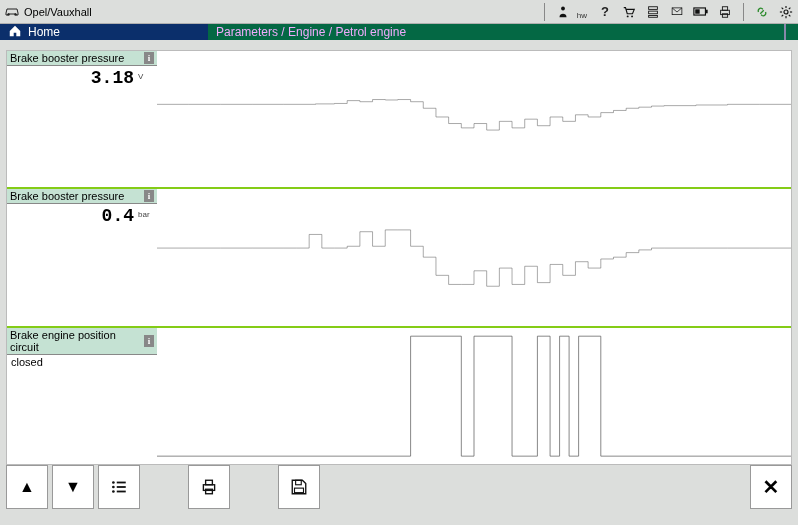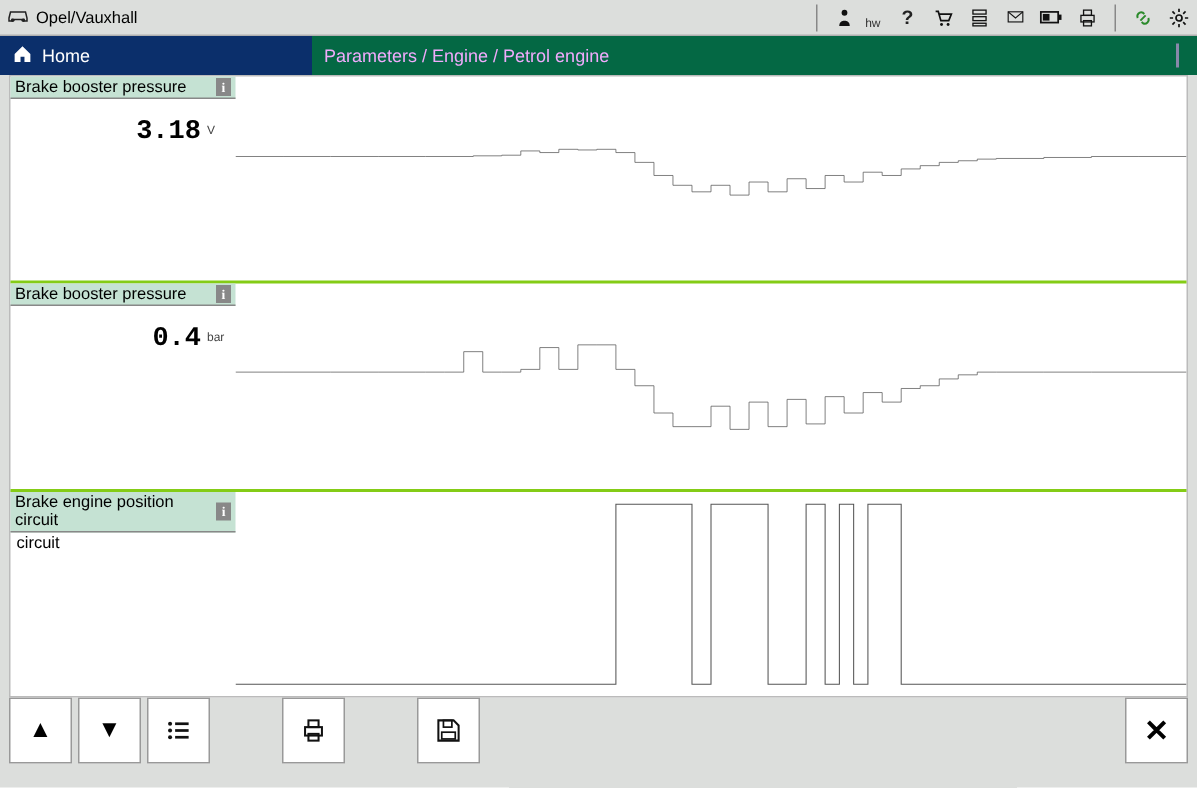--- a/index.html
+++ b/index.html
@@ -19,21 +19,21 @@
     border-bottom: 1px solid #b0b0b0;
     display: flex;
     align-items: center;
     padding: 0 4px;
   }
   .topbar .brand { display: flex; align-items: center; gap: 4px; }
   .topbar .tools { margin-left: auto; display: flex; align-items: center; gap: 8px; color:#333;}
   .topbar .divider { width:1px; height:18px; background:#888; margin:0 2px;}
   .tools .icon { width:16px; height:16px; display:inline-flex; align-items:center; justify-content:center; font-size:13px; color:#222; cursor:pointer;}
   .hw { font-size:8px; position:relative; top:4px; left:-2px;text-align:right;}
-  .navrow { height: 26px; display: flex; }
+  .navrow { height: 16px; display: flex; }
   .home {
     background: #0b2f6b;
     color: #fff;
     width: 208px;
     display: flex;
     align-items: center;
     padding: 0 8px;
     gap: 6px;
     font-size: 12px;
   }
@@ -61,21 +61,21 @@
   .label-head {
     background:#c5e2d3;
     border-bottom:1px solid #888;
     padding:1px 3px;
     display:flex;
     align-items:center;
     justify-content:space-between;
     font-size:11px;
   }
   .info-i { width:10px; height:12px; background:#888; color:#fff; font-size:9px; display:flex;align-items:center;justify-content:center; font-family:serif; font-weight:bold;}
-  .value-row { display:flex; align-items:flex-start; padding:12px 5px 0 0;}
+  .value-row { display:flex; align-items:flex-start; padding:2px 5px 0 0;}
   .value { flex:1; text-align:right; font-family:"Courier New",monospace; font-size:18px; font-weight:bold; padding-right:4px;}
   .unit { font-size:8px; color:#444; align-self:flex-start; margin-top:4px; width:14px;}
   .status-text { padding:1px 4px; font-size:11px;}
   .chart { flex:1; position:relative; }
   .chart svg { position:absolute; top:0; left:0; width:100%; height:100%;}
   .bottombar {
     position:absolute; left:6px; right:6px; bottom:16px; height:44px;
     display:flex; gap:4px; align-items:stretch;
   }
   .btn {
@@ -220,21 +220,21 @@
         </svg>
       </div>
   </div>
 
   <div class="param">
     <div class="param-label">
       <div class="label-head">
         <span>Brake engine position circuit</span>
         <span class="info-i">i</span>
       </div>
-      <div class="status-text">circuit</div>
+      <div class="status-text">closed</div>
     </div>
     <div class="chart">
         <svg id="chart2" viewBox="0 0 100 100" preserveAspectRatio="none">
           <path d="M 0 94 L 40 94 L 40 94 L 40 94 L 40 6 L 48 6 L 48 6 L 48 6 L 48 94 L 50 94 L 50 94 L 50 94 L 50 6 L 56 6 L 56 6 L 56 6 L 56 94 L 60 94 L 60 94 L 60 94 L 60 6 L 62 6 L 62 6 L 62 6 L 62 94 L 63.5 94 L 63.5 94 L 63.5 94 L 63.5 6 L 65 6 L 65 6 L 65 6 L 65 94 L 66.5 94 L 66.5 94 L 66.5 94 L 66.5 6 L 70 6 L 70 6 L 70 6 L 70 94 L 100 94 L 100 94" fill="none" stroke="#555" stroke-width="0.7" vector-effect="non-scaling-stroke"></path>
         </svg>
       </div>
   </div>
 </div>
 
 <div class="bottombar">

